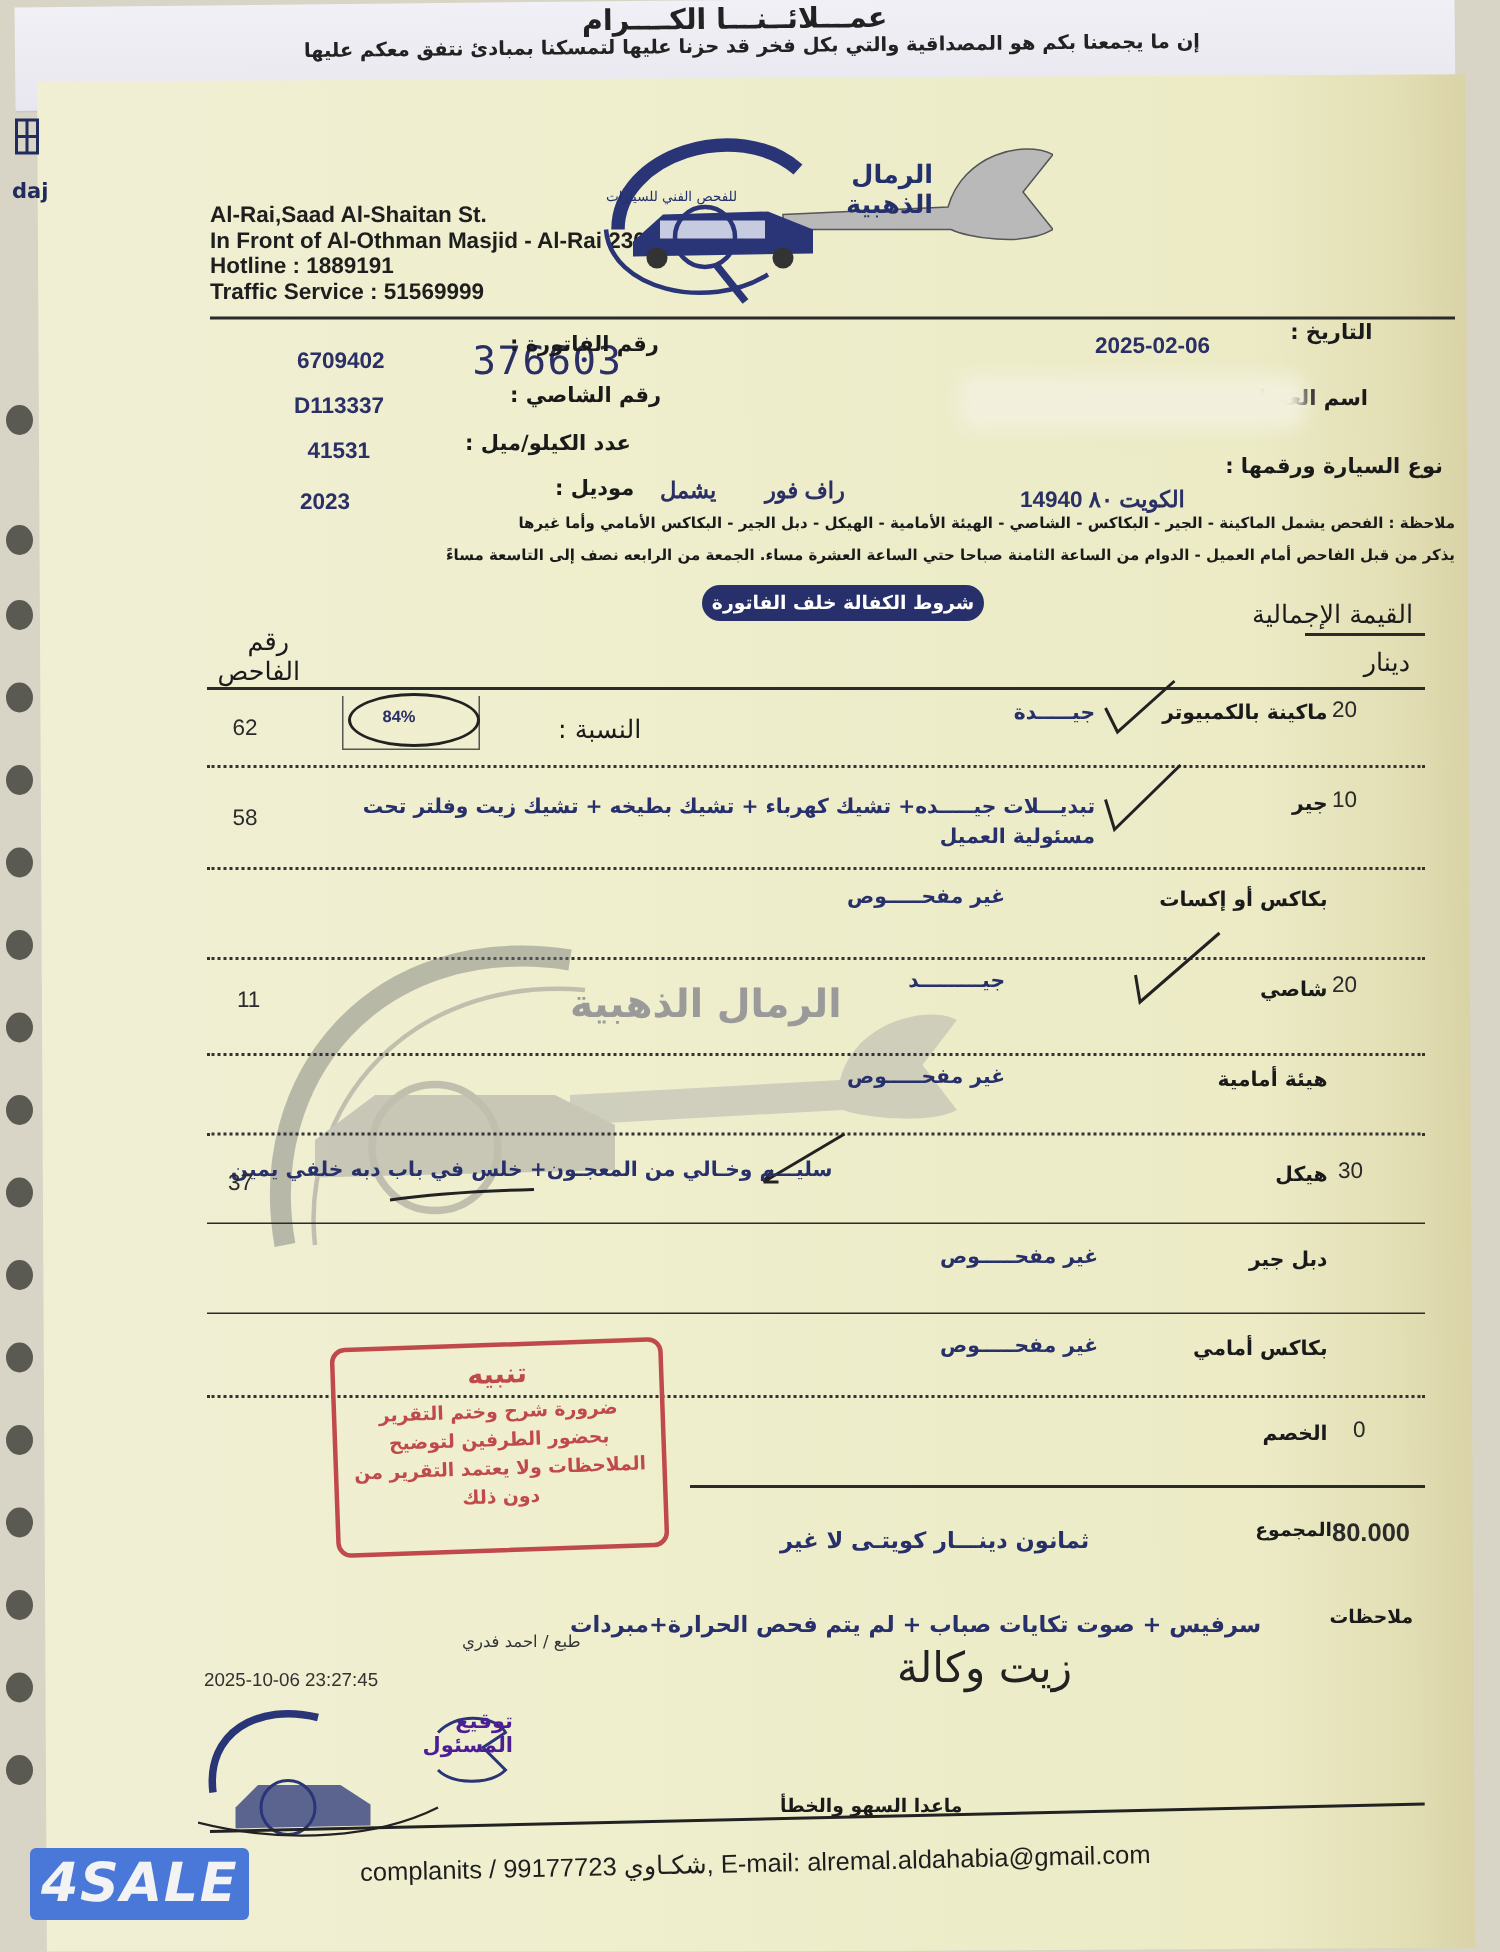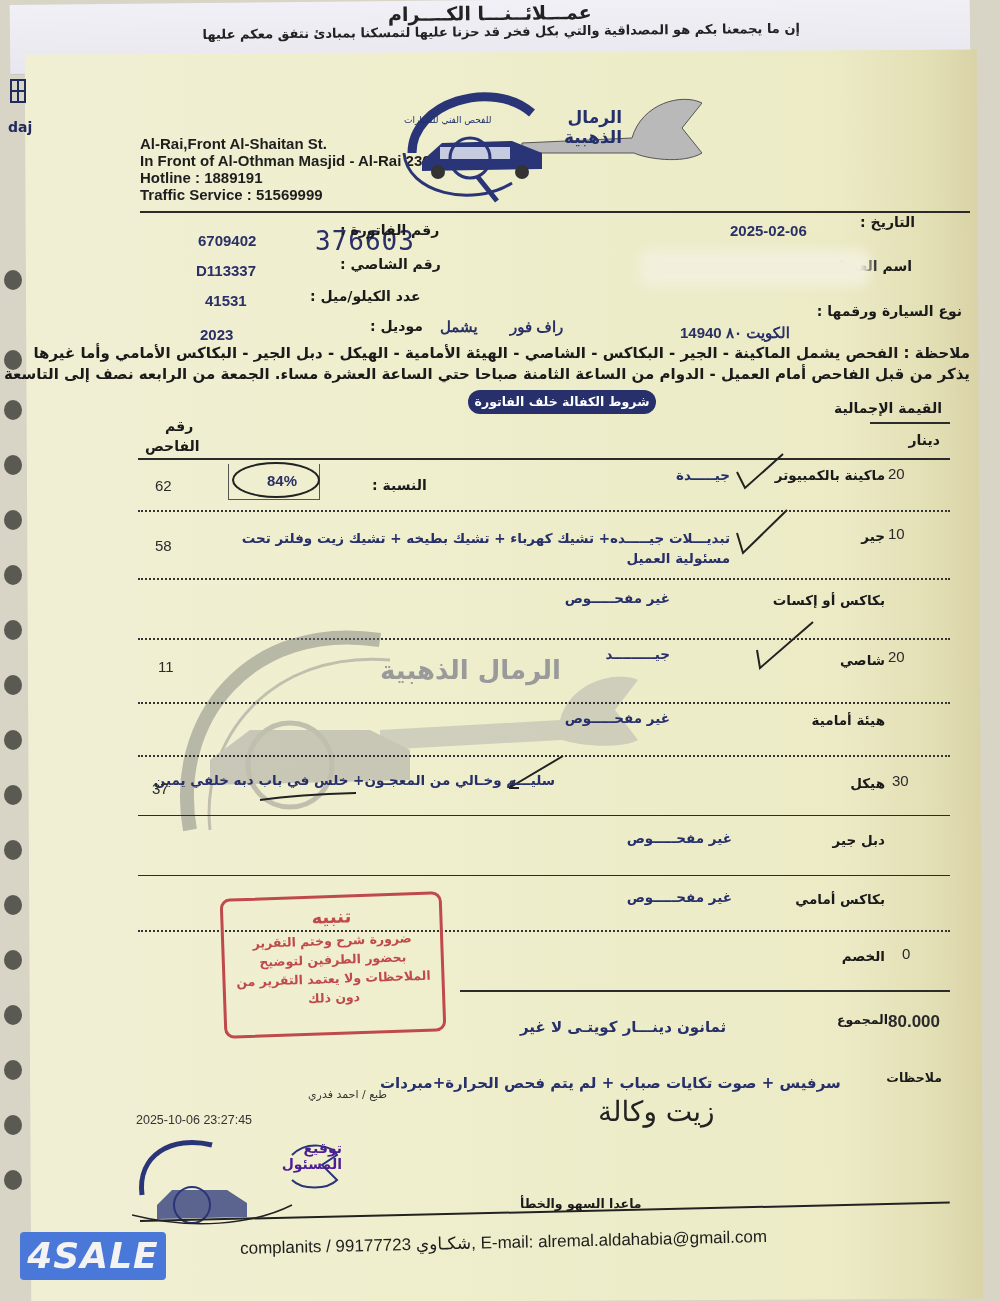--- a/index.html
+++ b/index.html
@@ -45,46 +45,46 @@
   .header {
     position: absolute; left: 140px; top: 95px; width: 830px; height: 118px;
     border-bottom: 2px solid #2a2a2a;
   }
   .addr-en { position: absolute; left: 0; top: 40px; font-family: "Liberation Sans", sans-serif; font-weight: bold; font-size: 15px; line-height: 17px; color: #1e1e1e; }
   .addr-ar { position: absolute; right: 20px; top: 10px; direction: rtl; text-align: right; font-weight: bold; font-size: 15px; line-height: 19px; color: #1e1e1e; }
   .logo {
     position: absolute; left: 242px; top: -12px; width: 240px; height: 120px;
   }
   .logo-name { position: absolute; left: 128px; top: 24px; font-weight: bold; font-size: 17px; color: #23306b; direction: rtl; }
-  .logo-sub { position: absolute; left: 22px; top: 32px; font-size: 9px; color: #23306b; direction: rtl; }
+  .logo-sub { position: absolute; left: 22px; top: 44px; font-size: 9px; color: #23306b; direction: rtl; }
 
   .field-label { position: absolute; font-weight: bold; font-size: 14px; direction: rtl; color: #1a1a1a; white-space: nowrap; }
   .field-val { position: absolute; font-family: "Liberation Sans", sans-serif; font-weight: bold; font-size: 15px; color: #2a2f66; white-space: nowrap; }
   .big-num { position: absolute; font-family: "DejaVu Sans Mono", monospace; font-size: 26px; color: #2a2f66; letter-spacing: 1px; }
   .blur { position: absolute; background: #f2f0dc; filter: blur(6px); border-radius: 10px; }
 
-  .note { position: absolute; right: 30px; direction: rtl; text-align: right; font-weight: bold; font-size: 15px; color: #1a1a1a; white-space: nowrap; }
+  .note { position: absolute; right: 30px; direction: rtl; text-align: right; font-weight: bold; font-size: 10px; color: #1a1a1a; white-space: nowrap; }
   .pill {
     position: absolute; left: 468px; top: 390px; width: 188px; height: 24px;
     background: #27306a; color: #fff; border-radius: 12px; font-size: 12.5px; font-weight: bold;
     text-align: center; line-height: 24px; direction: rtl;
   }
-  .col-head { position: absolute; font-weight: bold; font-size: 14px; direction: rtl; color: #1a1a1a; }
+  .col-head { position: absolute; font-weight: normal; font-size: 17px; direction: rtl; color: #1a1a1a; }
   .rule { position: absolute; height: 0; border-top: 2px solid #2b2b2b; }
   .dots { position: absolute; height: 0; border-top: 2px dotted #333; }
 
   .row-price { position: absolute; left: 888px; font-family: "Liberation Sans", sans-serif; font-size: 15px; color: #2a2a2a; }
   .row-item { position: absolute; right: 115px; direction: rtl; font-weight: bold; font-size: 13.5px; color: #1a1a1a; white-space: nowrap; }
   .row-result { position: absolute; direction: rtl; font-weight: bold; font-size: 13.5px; color: #27306a; white-space: nowrap; text-align: right; }
   .row-inspector { position: absolute; left: 155px; font-family: "Liberation Sans", sans-serif; font-size: 15px; color: #2a2a2a; }
   .check { position: absolute; }
 
   .pct-box { position: absolute; left: 228px; top: 464px; width: 92px; height: 36px; border: 1.5px solid #555; border-top: none; }
   .pct-oval { position: absolute; left: 232px; top: 462px; width: 88px; height: 36px; border: 2px solid #222; border-radius: 50%; }
-  .pct-val { position: absolute; left: 255px; top: 472px; font-family: "Liberation Sans", sans-serif; font-weight: bold; font-size: 15px; color: #2a2f66; margin-left: 12px; }
+  .pct-val { position: absolute; left: 255px; top: 472px; font-family: "Liberation Sans", sans-serif; font-weight: bold; font-size: 11px; color: #2a2f66; }
 
   .watermark { position: absolute; left: 160px; top: 600px; width: 480px; height: 240px; opacity: 0.45; }
   .wm-text { position: absolute; left: 380px; top: 655px; font-weight: bold; font-size: 26px; color: #9a9a9a; direction: rtl; }
 
   .stamp {
     position: absolute; left: 222px; top: 895px; width: 222px; height: 140px;
     border: 3px solid #c0494b; border-radius: 10px; transform: rotate(-2deg);
     color: #c0494b; text-align: center; direction: rtl; font-weight: bold;
   }
   .stamp .s-title { font-size: 18px; margin-top: 8px; }
@@ -142,21 +142,21 @@
   <svg width="20" height="28" viewBox="0 0 20 28">
     <rect x="3" y="2" width="14" height="22" fill="none" stroke="#222b5e" stroke-width="2"></rect>
     <line x1="3" y1="13" x2="17" y2="13" stroke="#222b5e" stroke-width="2"></line>
     <line x1="10" y1="2" x2="10" y2="24" stroke="#222b5e" stroke-width="2"></line>
   </svg>
   <div style="margin-top:10px">daj</div>
 </div>
 
 <div class="header">
   <div class="addr-en">
-    <div>Al-Rai,Front Al-Shaitan St.</div>
+    <div>Al-Rai,Saad Al-Shaitan St.</div>
     <div>In Front of Al-Othman Masjid - Al-Rai 230</div>
     <div>Hotline : 1889191</div>
     <div>Traffic Service : 51569999</div>
   </div>
 
   <div class="logo">
     <svg width="320" height="125" viewBox="0 0 320 125">
       <path d="M30 70 C30 20, 110 -5, 150 30" fill="none" stroke="#2a3578" stroke-width="9"></path>
       <path d="M22 70 C25 110, 90 125, 130 100" fill="none" stroke="#2a3578" stroke-width="3"></path>
       <path d="M140 60 L250 55 C260 20, 300 10, 320 20 L300 45 L320 70 C300 82, 262 75, 252 70 L140 70 Z" fill="#b9b9b9" stroke="#555" stroke-width="1"></path>

